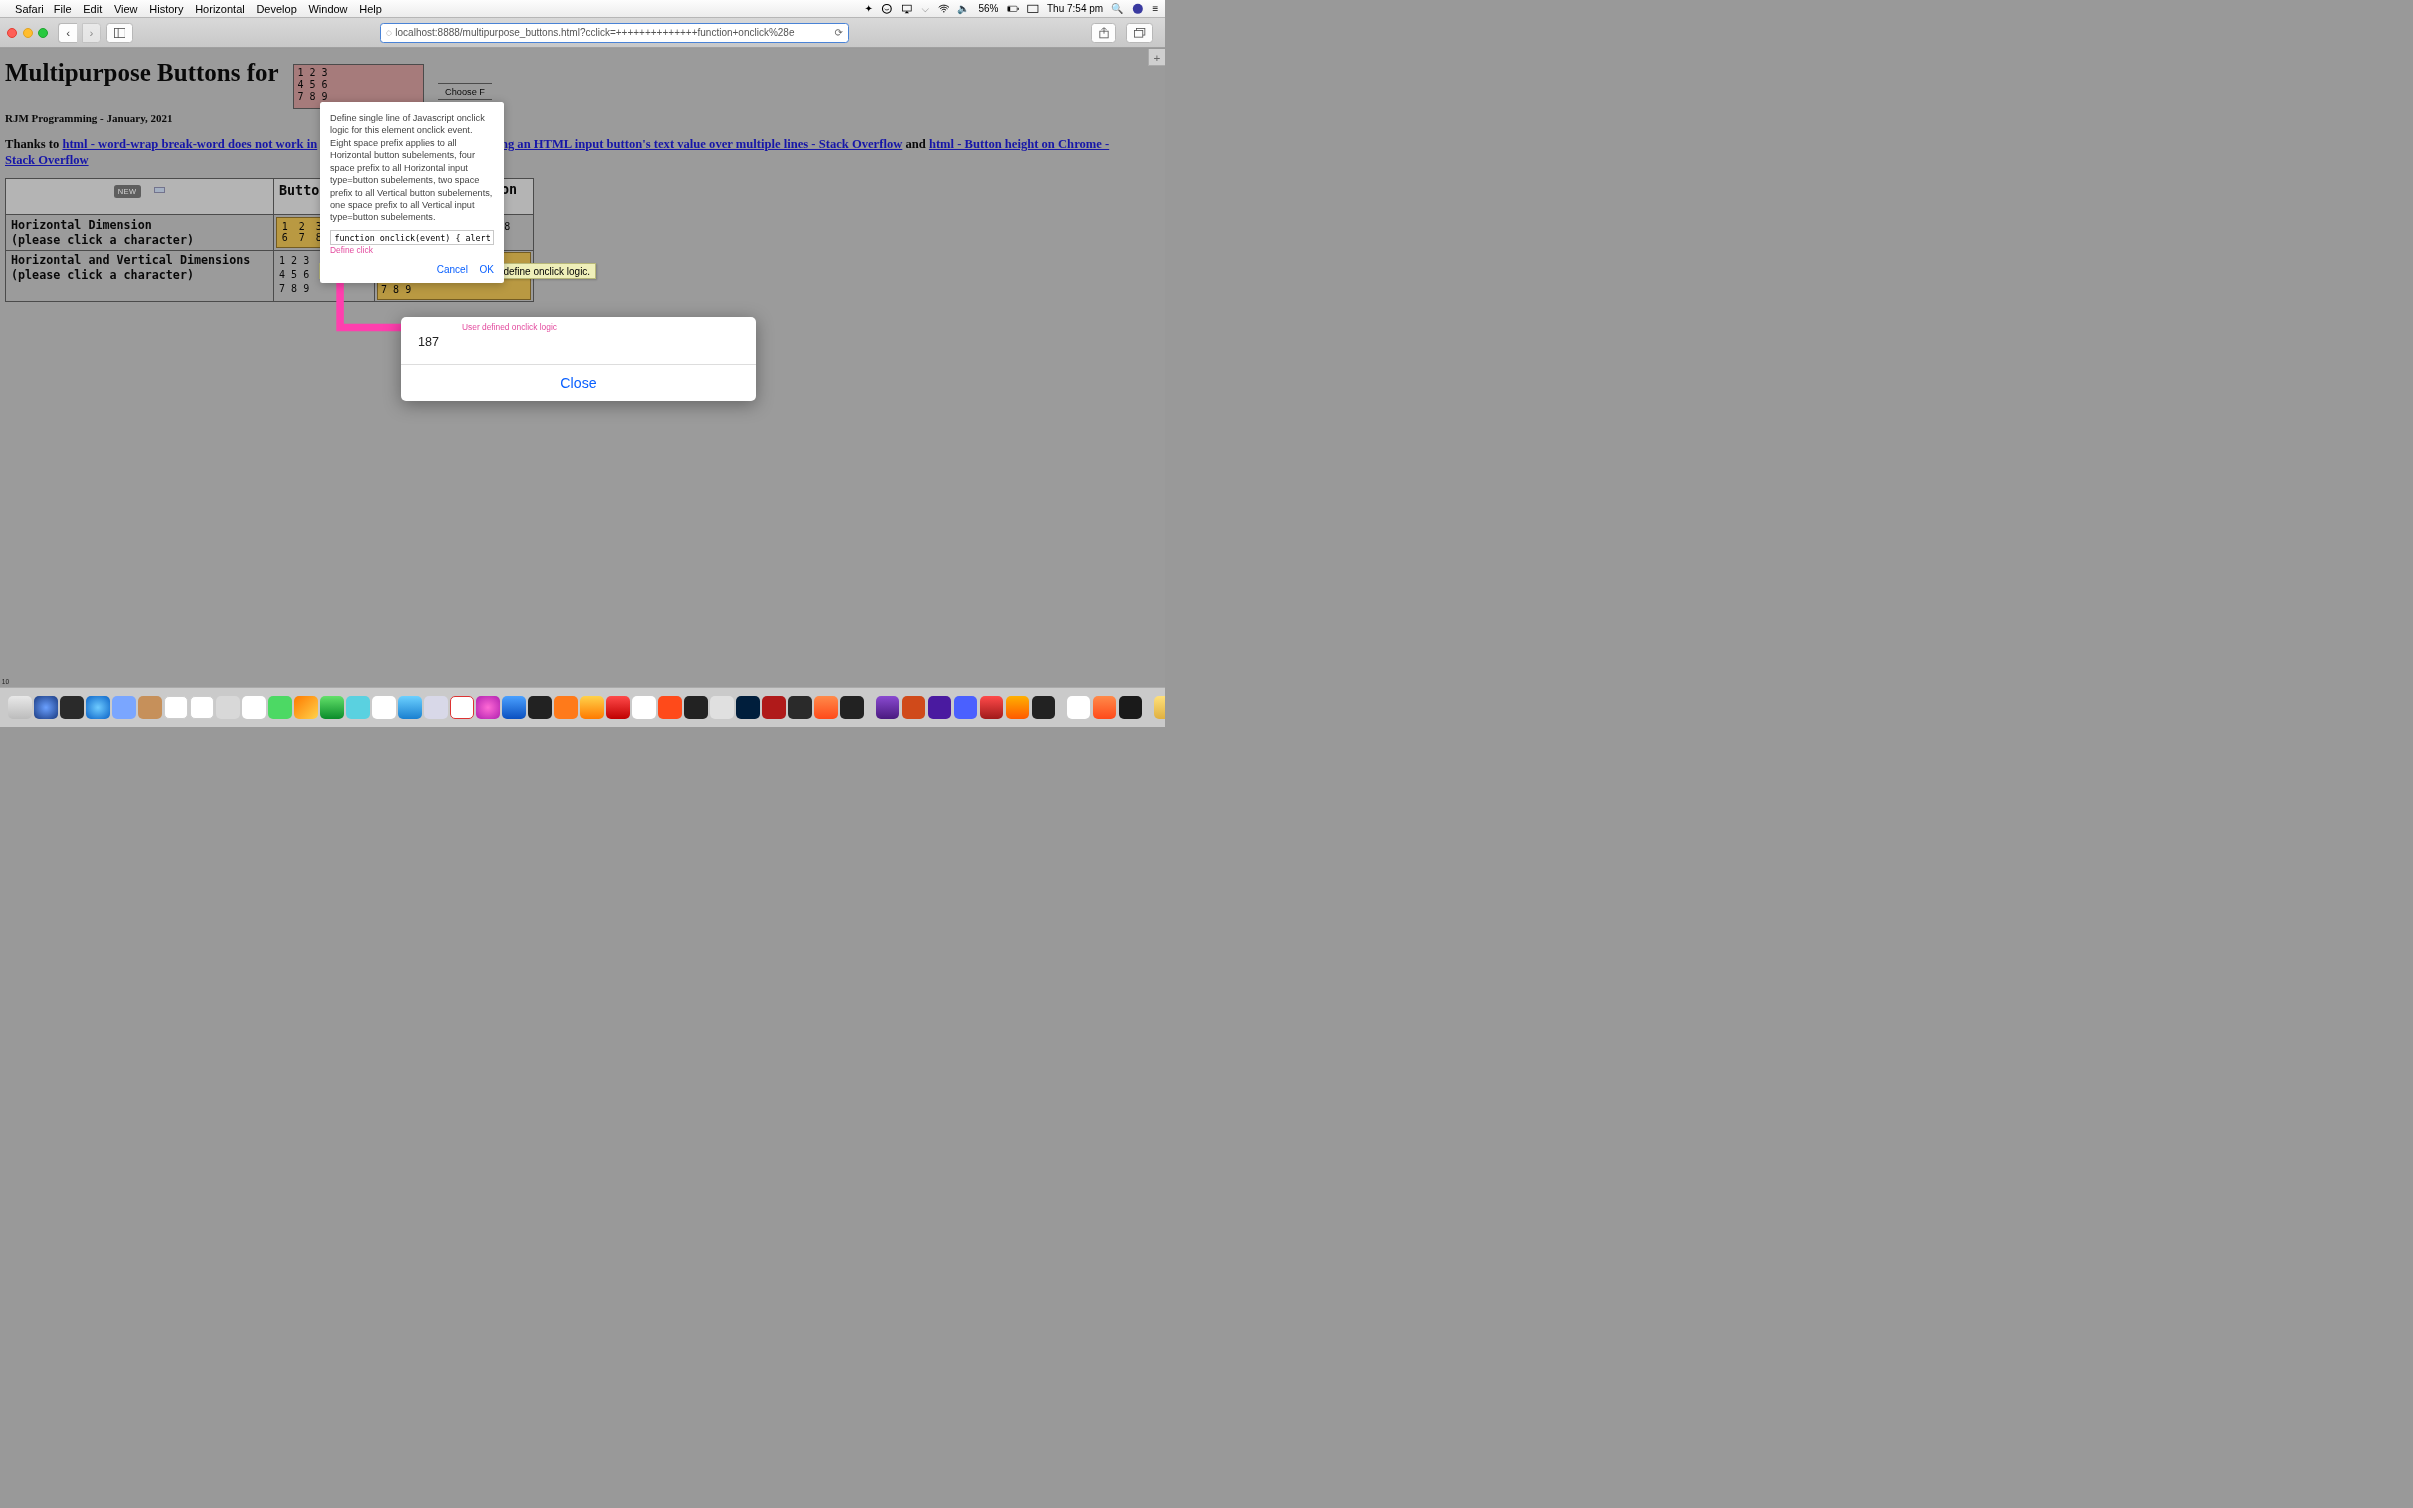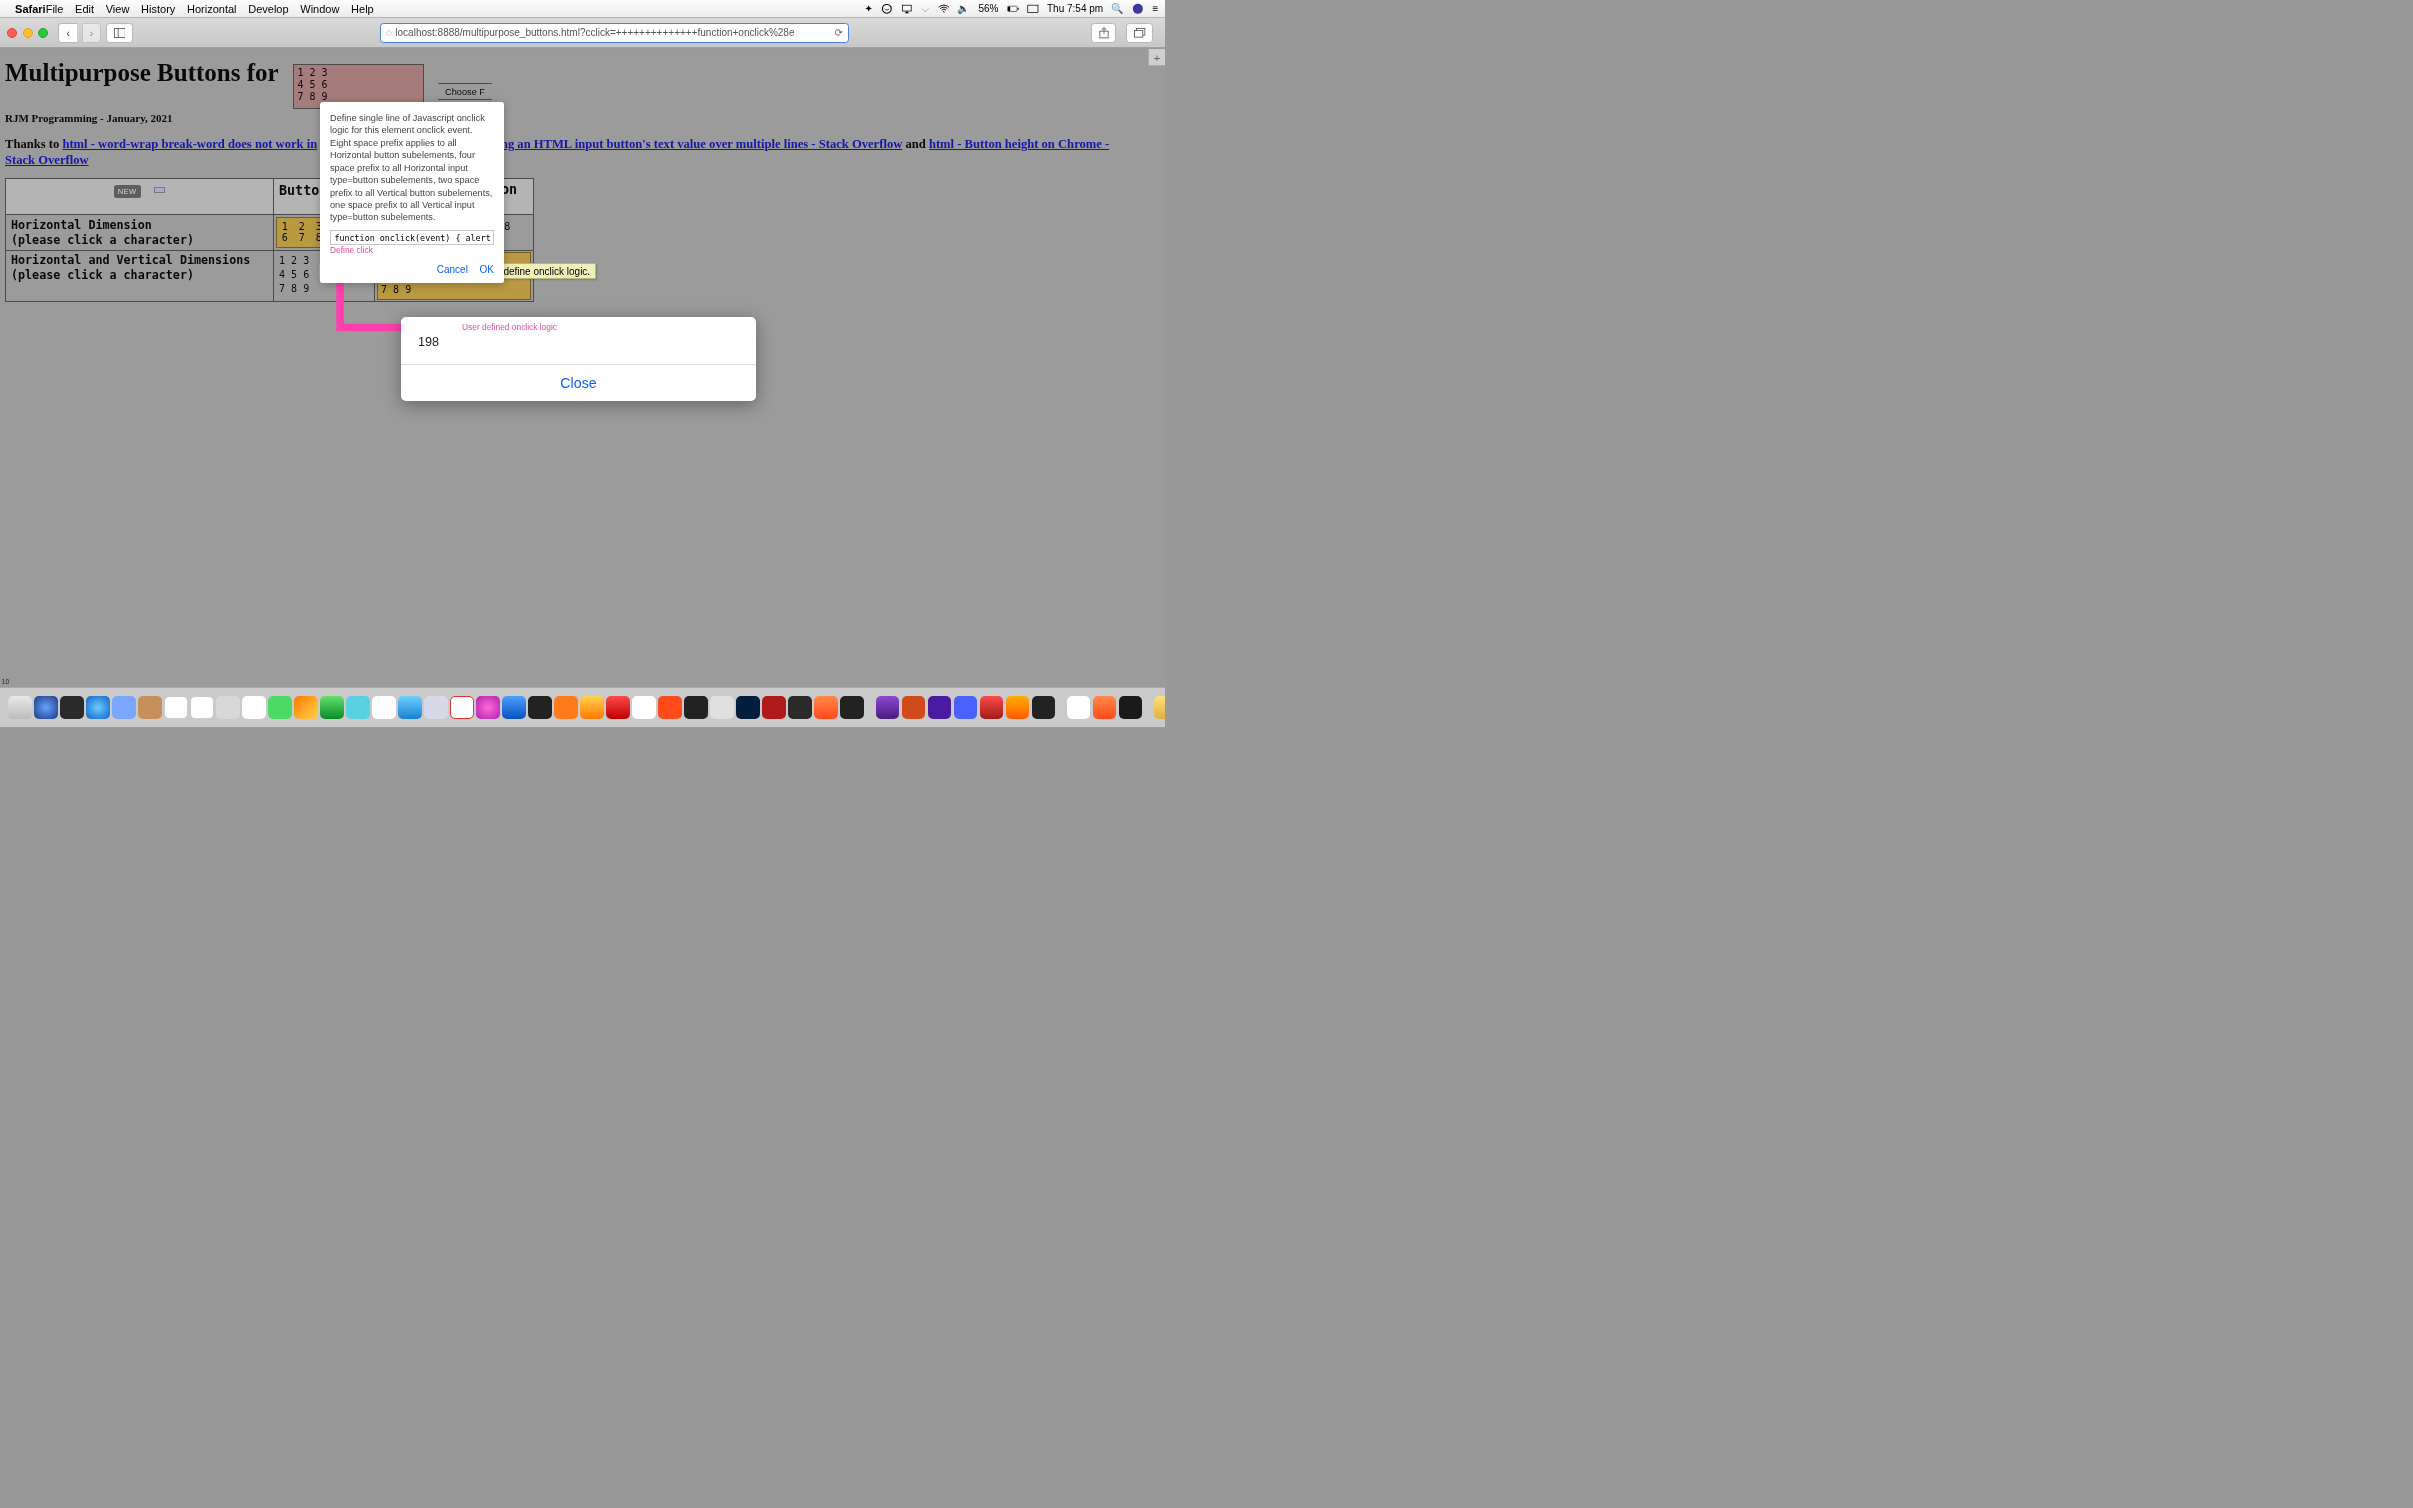--- a/index.html
+++ b/index.html
@@ -18,21 +18,21 @@
       position: absolute; top: 0; left: 0; right: 0;
       height: 18.4px;
       background: linear-gradient(#fdfdfd, #ececec);
       border-bottom: 0.8px solid #b6b6b6;
       display: flex; align-items: center;
       font-size: 11px;
       padding: 0 6.7px;
       z-index: 1000;
     }
     .menubar .apple { font-size: 11.7px; margin-right: 8.4px; }
-    .menubar .appname { font-weight: 700; }
+    .menubar .appname { font-weight: 400; margin-right: 10px; }
     .menubar .mitem { margin-right: 11.7px; }
     .menubar .spacer { flex: 1; }
     .menubar .right { display: flex; align-items: center; gap: 8.4px; font-size: 10px; }
     .menubar .right span { display: inline-flex; align-items: center; }
     .menubar svg { width: 11.7px; height: 11.7px; }
 
     
     .toolbar {
       position: absolute; top: 18.4px; left: 0; right: 0;
       height: 30px;
@@ -435,21 +435,21 @@
 <div class="tooltip">Please click a number or double click to define onclick logic.</div>
 
 <svg class="arrow-svg" viewBox="0 0 160 175">
   <path d="M18 80 L18 10" stroke="#ff3fae" stroke-width="8" fill="none"></path>
   <path d="M8 18 L18 2 L28 18 Z" fill="#ff3fae"></path>
   <path d="M18 80 L18 165 L140 165" stroke="#ff3fae" stroke-width="9" fill="none"></path>
   <path d="M132 153 L155 165 L132 177 Z" fill="#ff3fae"></path>
 </svg>
 
 <div class="alert2">
-  <div class="atop">198</div>
+  <div class="atop">187</div>
   <div class="abtm">Close</div>
 </div>
 <div class="annot-right">User defined onclick logic</div>
 
 <div class="corner-count">10</div>
 
 <div class="dock">
   <div class="dicon" style="background:linear-gradient(#e8e8e8,#bcbcbc)"></div>
   <div class="dicon" style="background:radial-gradient(#6aa0ff,#1a3a80)"></div>
   <div class="dicon" style="background:#2a2a2a"></div>

